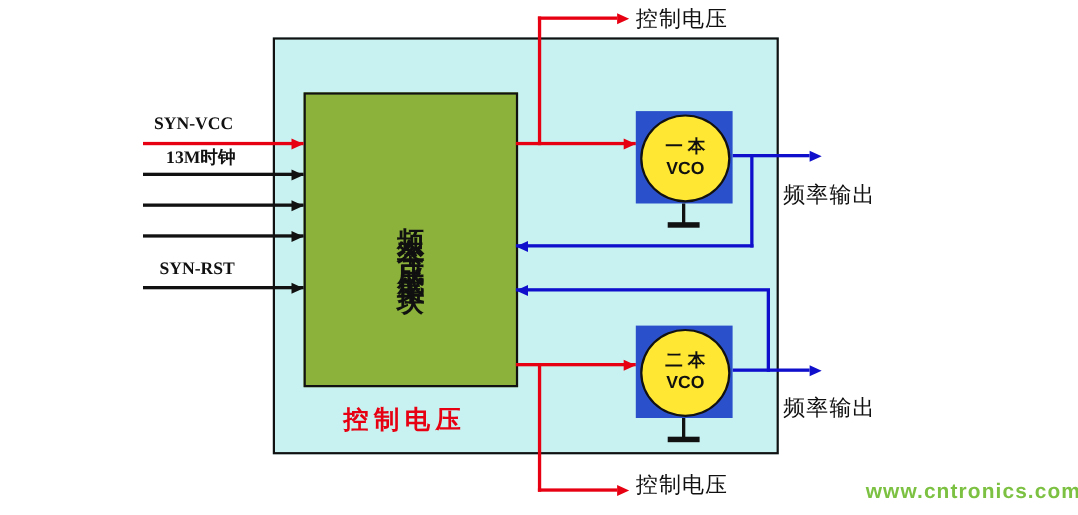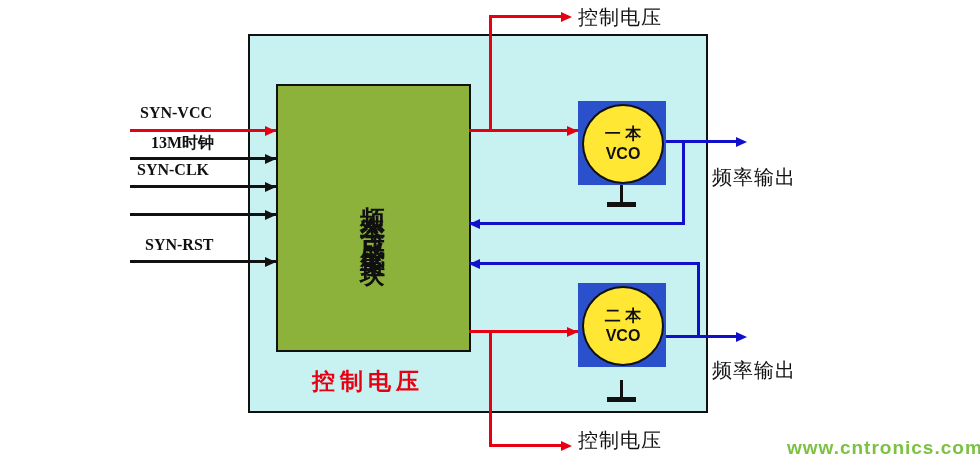--- a/index.html
+++ b/index.html
@@ -71,21 +71,20 @@
   <div class="outer-box-label">控制电压</div>
 
   <div class="io-label" style="left:140px;top:104px;">SYN-VCC</div>
   <div class="wire red-c" style="left:130px;top:129px;width:146px;height:3px;"></div>
   <div class="arrow right red-c" style="left:265px;top:126px;"></div>
 
   <div class="io-label" style="left:151px;top:133px;">13M时钟</div>
   <div class="wire black-c" style="left:130px;top:157px;width:146px;height:3px;"></div>
   <div class="arrow right black-c" style="left:265px;top:154px;"></div>
 
-  <div class="io-label" style="left:137px;top:161px;">SYN-CLK</div>
   <div class="wire black-c" style="left:130px;top:185px;width:146px;height:3px;"></div>
   <div class="arrow right black-c" style="left:265px;top:182px;"></div>
 
   <div class="wire black-c" style="left:130px;top:213px;width:146px;height:3px;"></div>
   <div class="arrow right black-c" style="left:265px;top:210px;"></div>
 
   <div class="io-label" style="left:145px;top:236px;text-align:right;">SYN-RST</div>
   <div class="wire black-c" style="left:130px;top:260px;width:146px;height:3px;"></div>
   <div class="arrow right black-c" style="left:265px;top:257px;"></div>
 
@@ -119,21 +118,21 @@
 
   <div class="vco-square" style="left:578px;top:101px;">
     <div class="vco-circle">
       <span>一 本</span>
       <span>VCO</span>
     </div>
   </div>
   <div class="wire black-c" style="left:620px;top:185px;width:3px;height:18px;"></div>
   <div class="wire black-c" style="left:607px;top:202px;width:29px;height:5px;"></div>
 
-  <div class="vco-square" style="left:578px;top:283px;">
+  <div class="vco-square" style="left:578px;top:296px;">
     <div class="vco-circle">
       <span>二 本</span>
       <span>VCO</span>
     </div>
   </div>
   <div class="wire black-c" style="left:620px;top:380px;width:3px;height:18px;"></div>
   <div class="wire black-c" style="left:607px;top:397px;width:29px;height:5px;"></div>
 
   <div class="watermark">www.cntronics.com</div>
 

